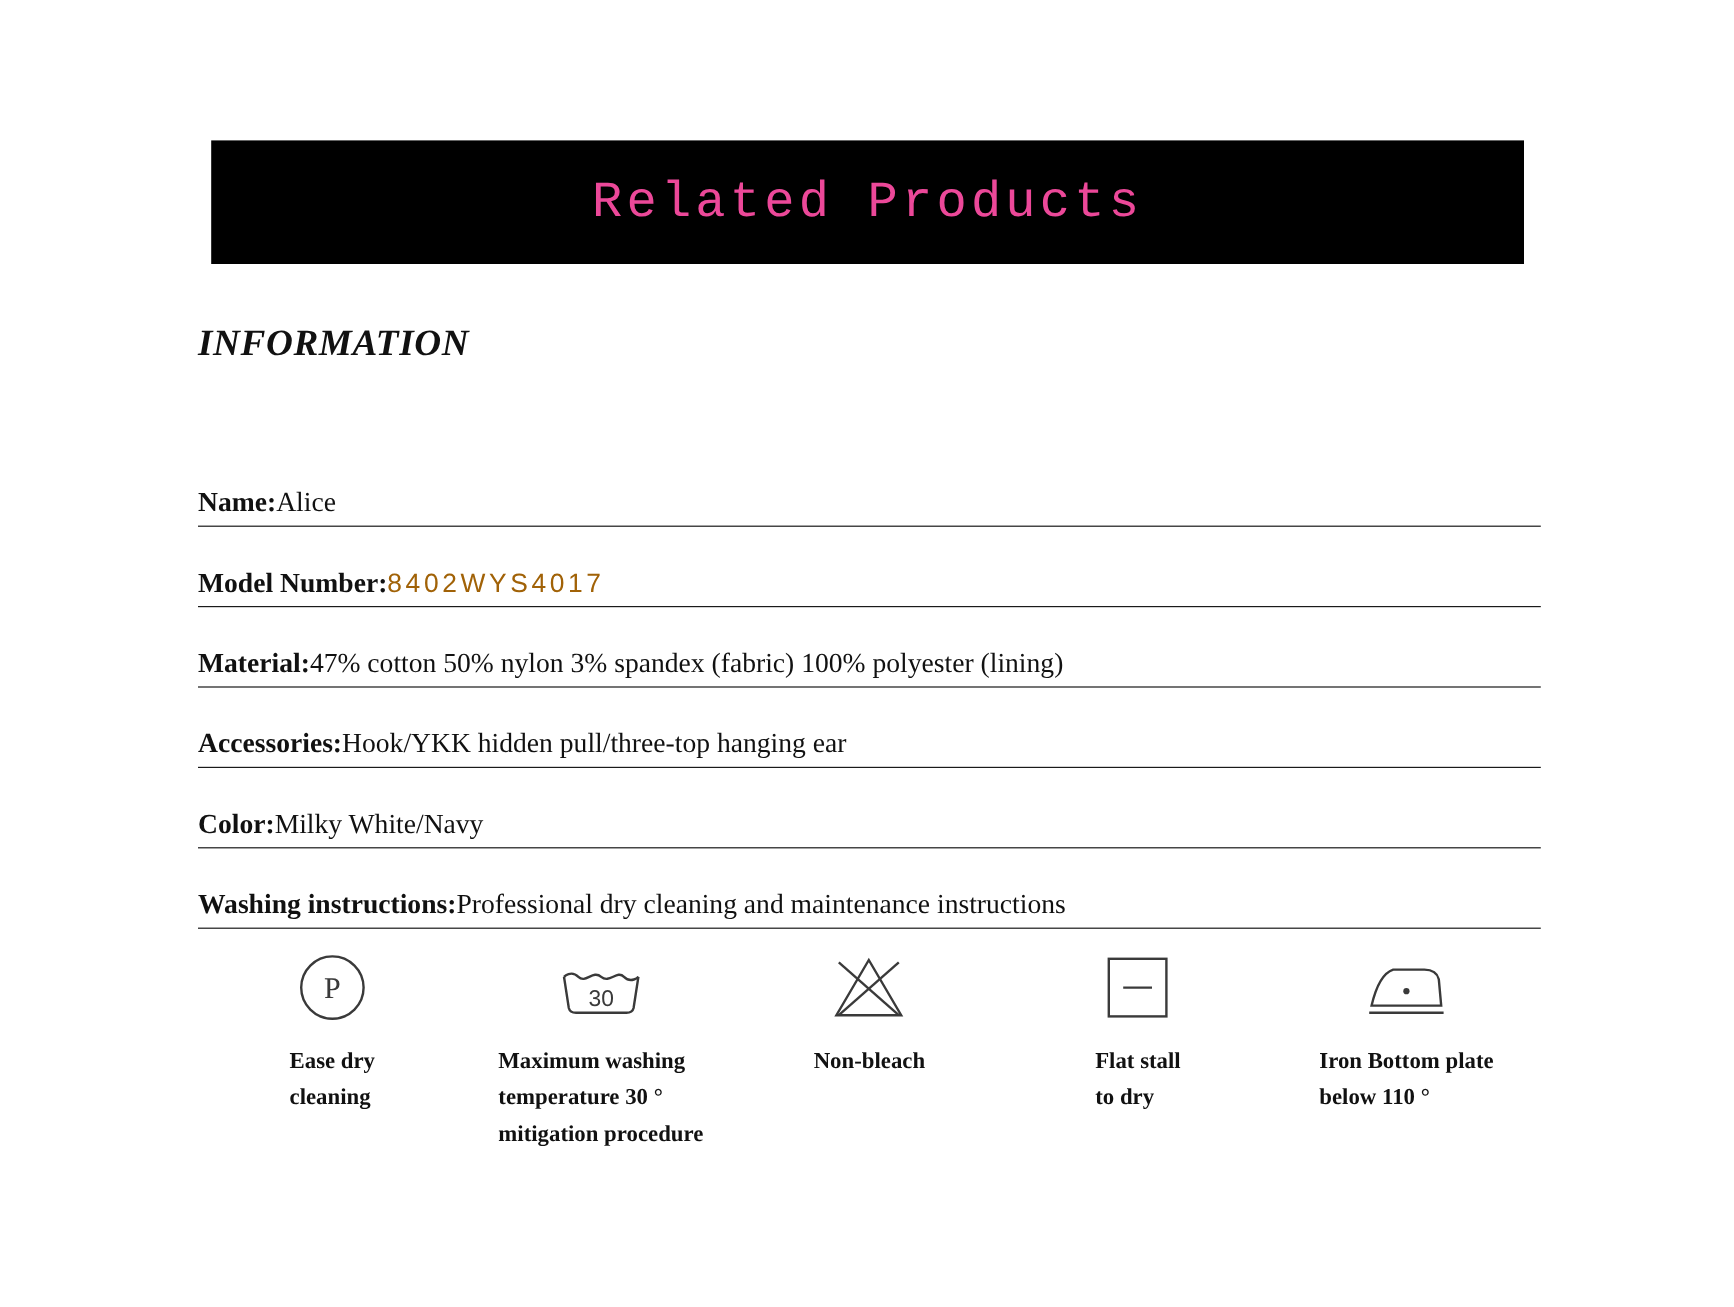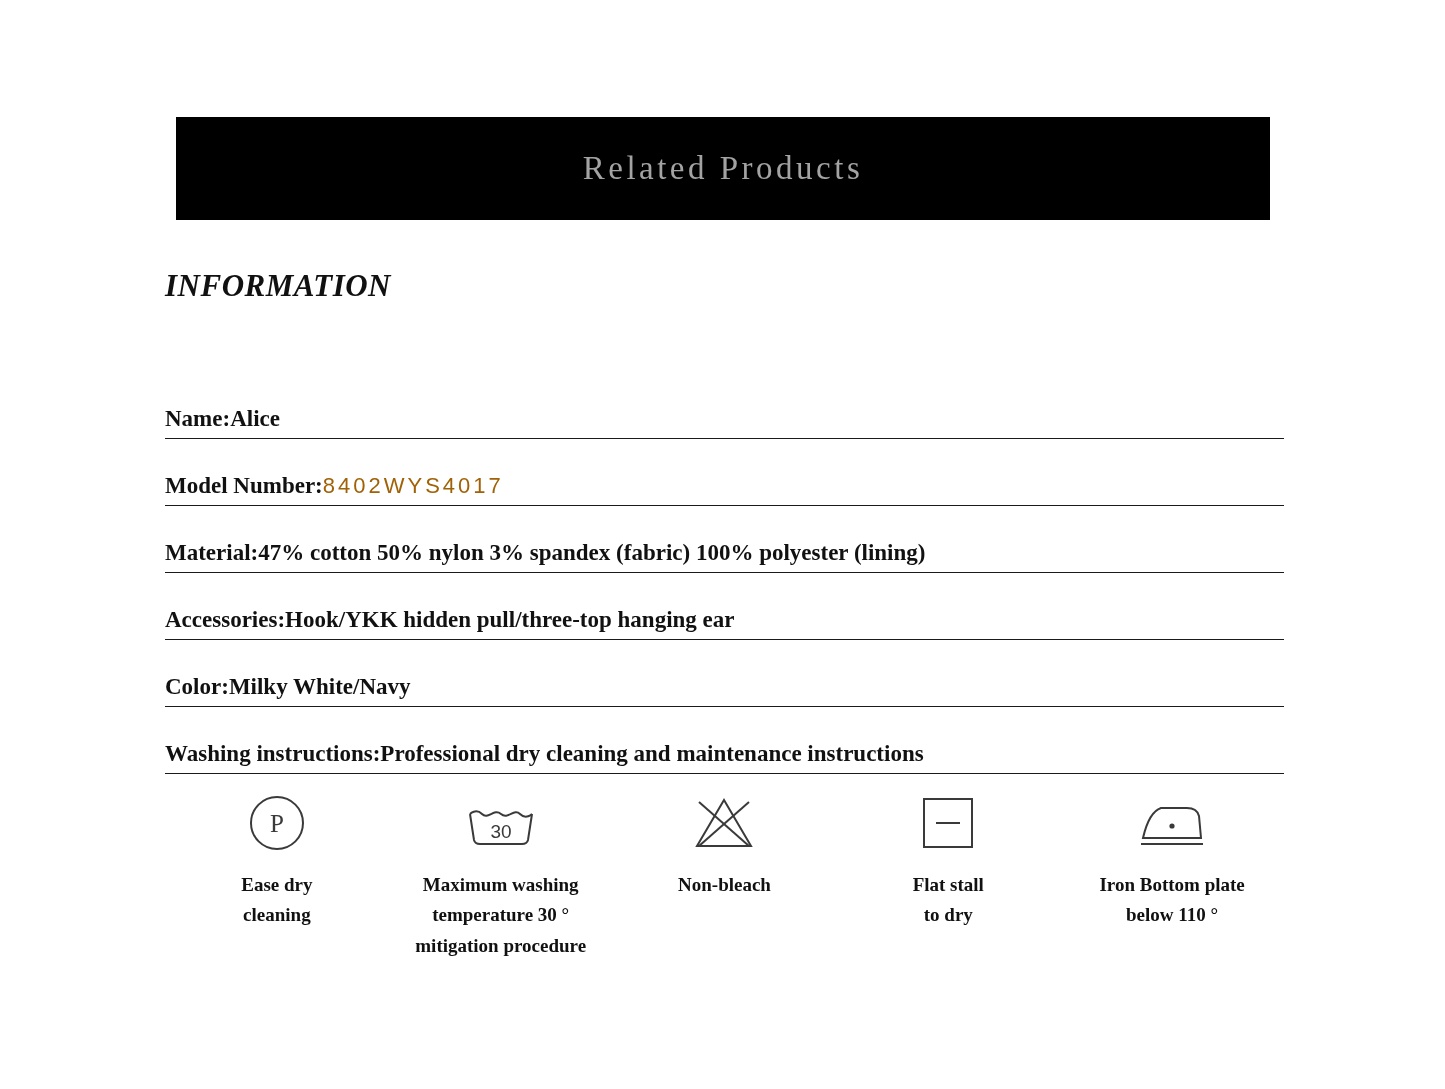--- a/index.html
+++ b/index.html
@@ -29,23 +29,23 @@
     left: 176px;
     top: 117px;
     width: 1094px;
     height: 103px;
     background: #000000;
     display: flex;
     align-items: center;
     justify-content: center;
   }
   .banner-title {
-    color: #a3a3a3;
-    font-family: Liberation Serif, serif;
-    font-size: 33px;
+    color: #ec4899;
+    font-family: Liberation Mono, monospace;
+    font-size: 42px;
     letter-spacing: 3.5px;
     font-weight: 400;
   }
 
   
   .section-heading {
     position: absolute;
     left: 165px;
     top: 268px;
     font-size: 31px;
@@ -83,21 +83,21 @@
     white-space: nowrap;
   }
   .info-value.mono {
     font-family: "Liberation Sans", sans-serif;
     font-weight: 400;
     letter-spacing: 3px;
     font-size: 22px;
     color: #a16207;
   }
   .info-value.plain {
-    font-weight: bold;
+    font-weight: normal;
     margin-top: 12px;
   }
 
   
   .care-row {
     position: absolute;
     left: 165px;
     top: 790px;
     width: 1119px;
     display: flex;
@@ -111,21 +111,20 @@
   .care-icon {
     height: 66px;
     display: flex;
     align-items: center;
     justify-content: center;
   }
   .care-label {
     margin-top: 14px;
     font-size: 19px;
     font-weight: bold;
-    text-align: center;
     line-height: 1.6;
     max-width: 230px;
     font-family: "Liberation Serif", serif;
   }
   svg { display: block; }
 </style>
 </head>
 <body>
 
 <div class="page">

